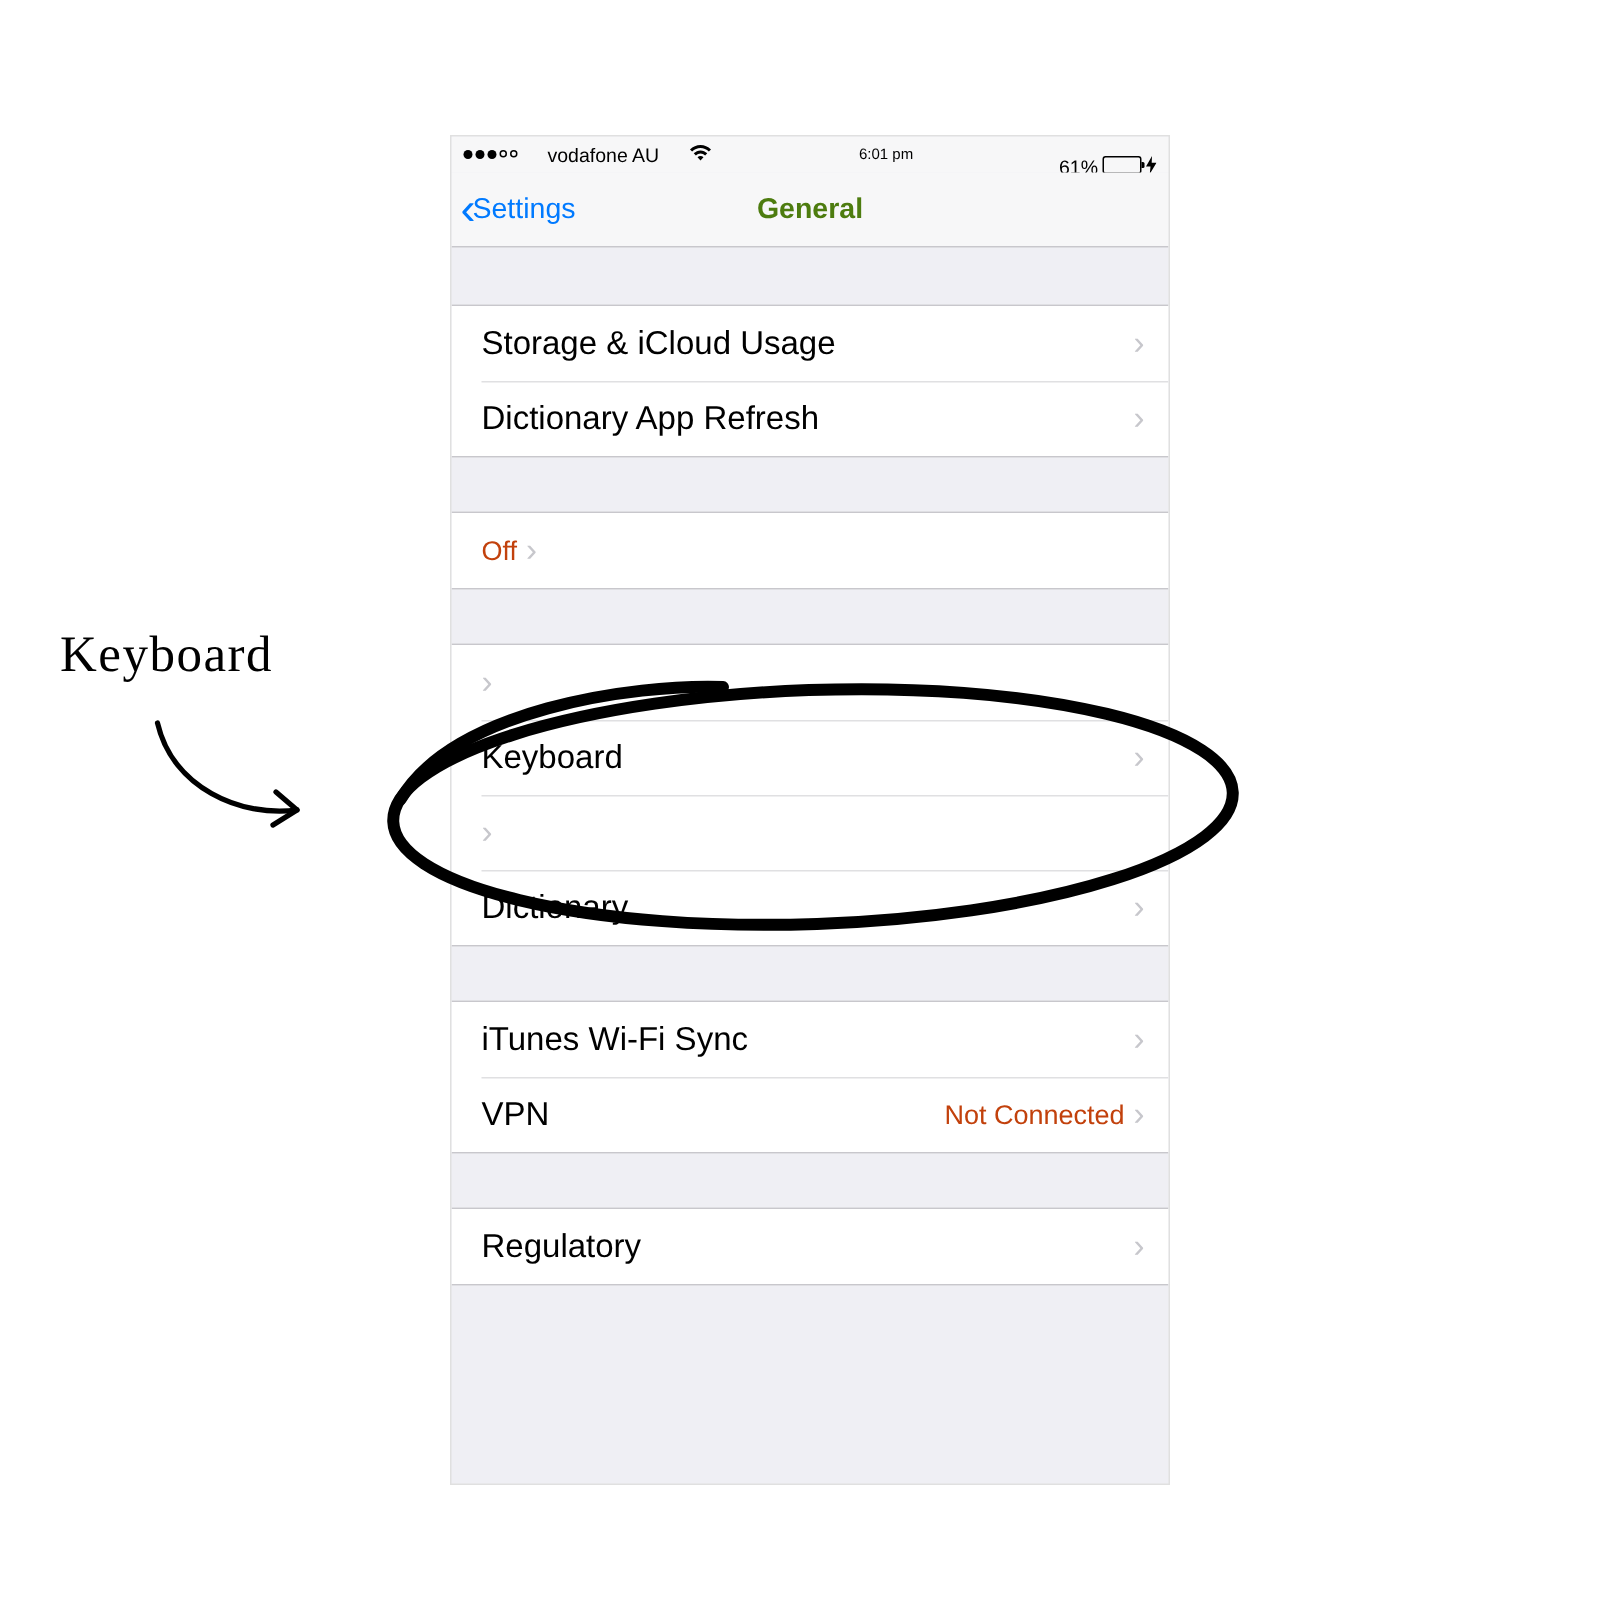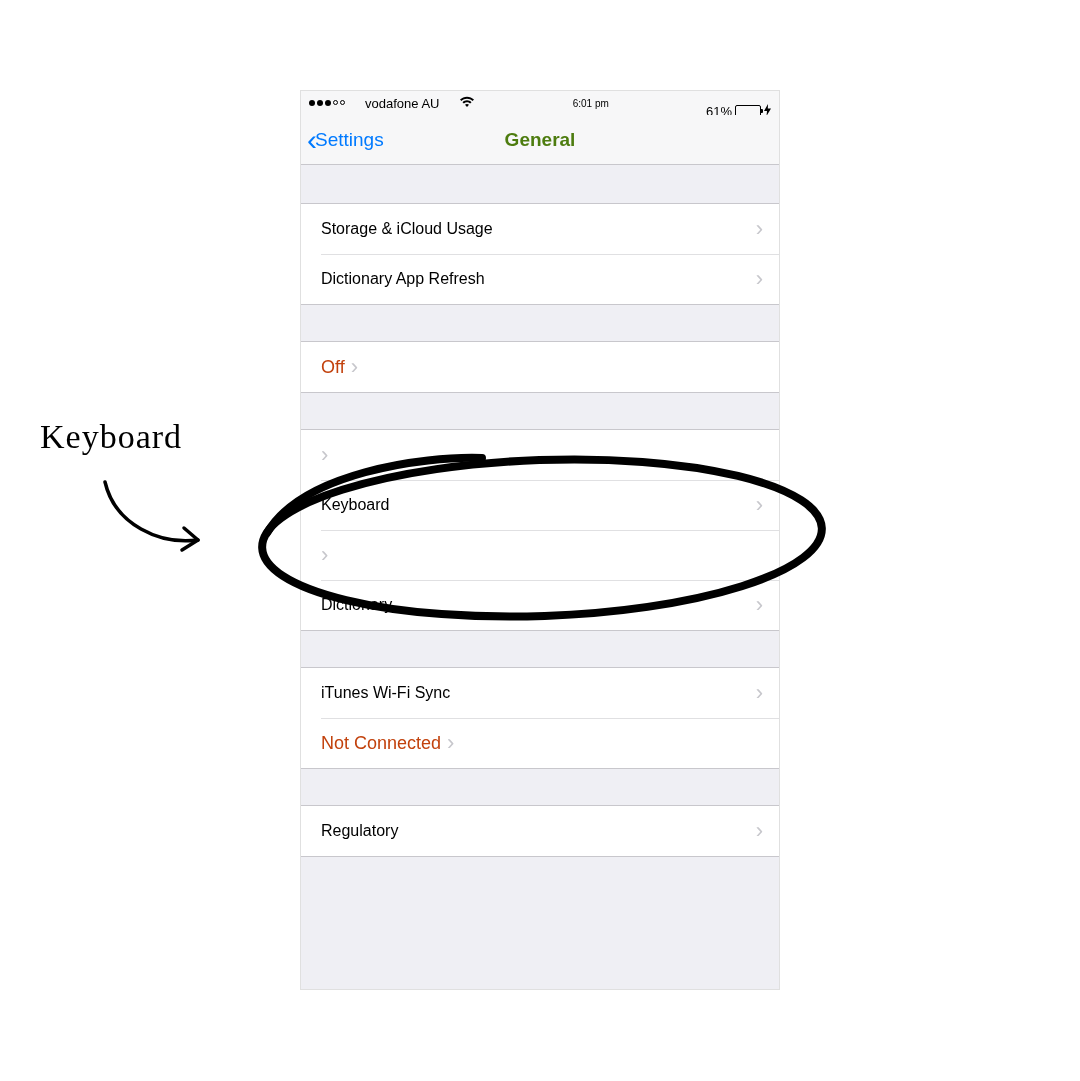--- a/index.html
+++ b/index.html
@@ -31,21 +31,21 @@
     color: #000;
   }
   .status-left { display: flex; align-items: center; gap: 20px; }
   .sig-dots { display: flex; gap: 2px; }
   .sig-dot { width: 6px; height: 6px; border-radius: 50%; }
   .sig-dot.filled { background: #000; }
   .sig-dot.empty { border: 1px solid #000; background: transparent; width: 5px; height: 5px; }
   .status-carrier { font-size: 13px; }
   .wifi-icon { font-size: 13px; line-height: 1; }
   .status-center { font-size: 10px; font-weight: 500; }
-  .status-right { display: flex; align-items: center; gap: 3px; font-size: 13px; margin-top: 16px; }
+  .status-right { display: flex; gap: 3px; font-size: 13px; margin-top: 16px; }
   .battery {
     width: 26px; height: 12px; border: 1px solid #000; border-radius: 2px;
     position: relative; display: inline-block;
   }
   .battery::after {
     content: ""; position: absolute; right: -3px; top: 3px; width: 2px; height: 4px;
     background: #000; border-radius: 0 1px 1px 0;
   }
   .battery-fill { height: 100%; background: #4cd964; border-radius: 1px; }
   .bolt { font-size: 12px; }
@@ -82,21 +82,21 @@
     padding: 0 16px 0 20px;
     position: relative;
   }
   .row + .row::before {
     content: "";
     position: absolute;
     left: 20px; right: 0; top: 0;
     height: 1px;
     background: #e0e0e2;
   }
-  .row-label { flex: 1; font-size: 16px; color: #000; }
+  .row-label { flex: 1; font-size: 22px; color: #000; }
   .row-value { font-size: 18px; color: #c2410c; margin-right: 6px; }
   .row-chevron { color: #c7c7cc; font-size: 22px; font-weight: 300; line-height: 1; }
 
   .annotation-label {
     position: absolute;
     left: 40px;
     top: 418px;
     font-family: "Comic Sans MS", "Segoe Script", cursive;
     font-size: 34px;
     color: #000;
@@ -200,20 +200,21 @@
   </div>
 
   <div class="group-spacer sm"></div>
 
   <div class="group">
     <div class="row">
       <span class="row-label">iTunes Wi-Fi Sync</span>
       <span class="row-chevron">›</span>
     </div>
     <div class="row">
+      <span class="row-label">VPN</span>
       <span class="row-value">Not Connected</span>
       <span class="row-chevron">›</span>
     </div>
   </div>
 
   <div class="group-spacer sm"></div>
 
   <div class="group">
     <div class="row">
       <span class="row-label">Regulatory</span>

